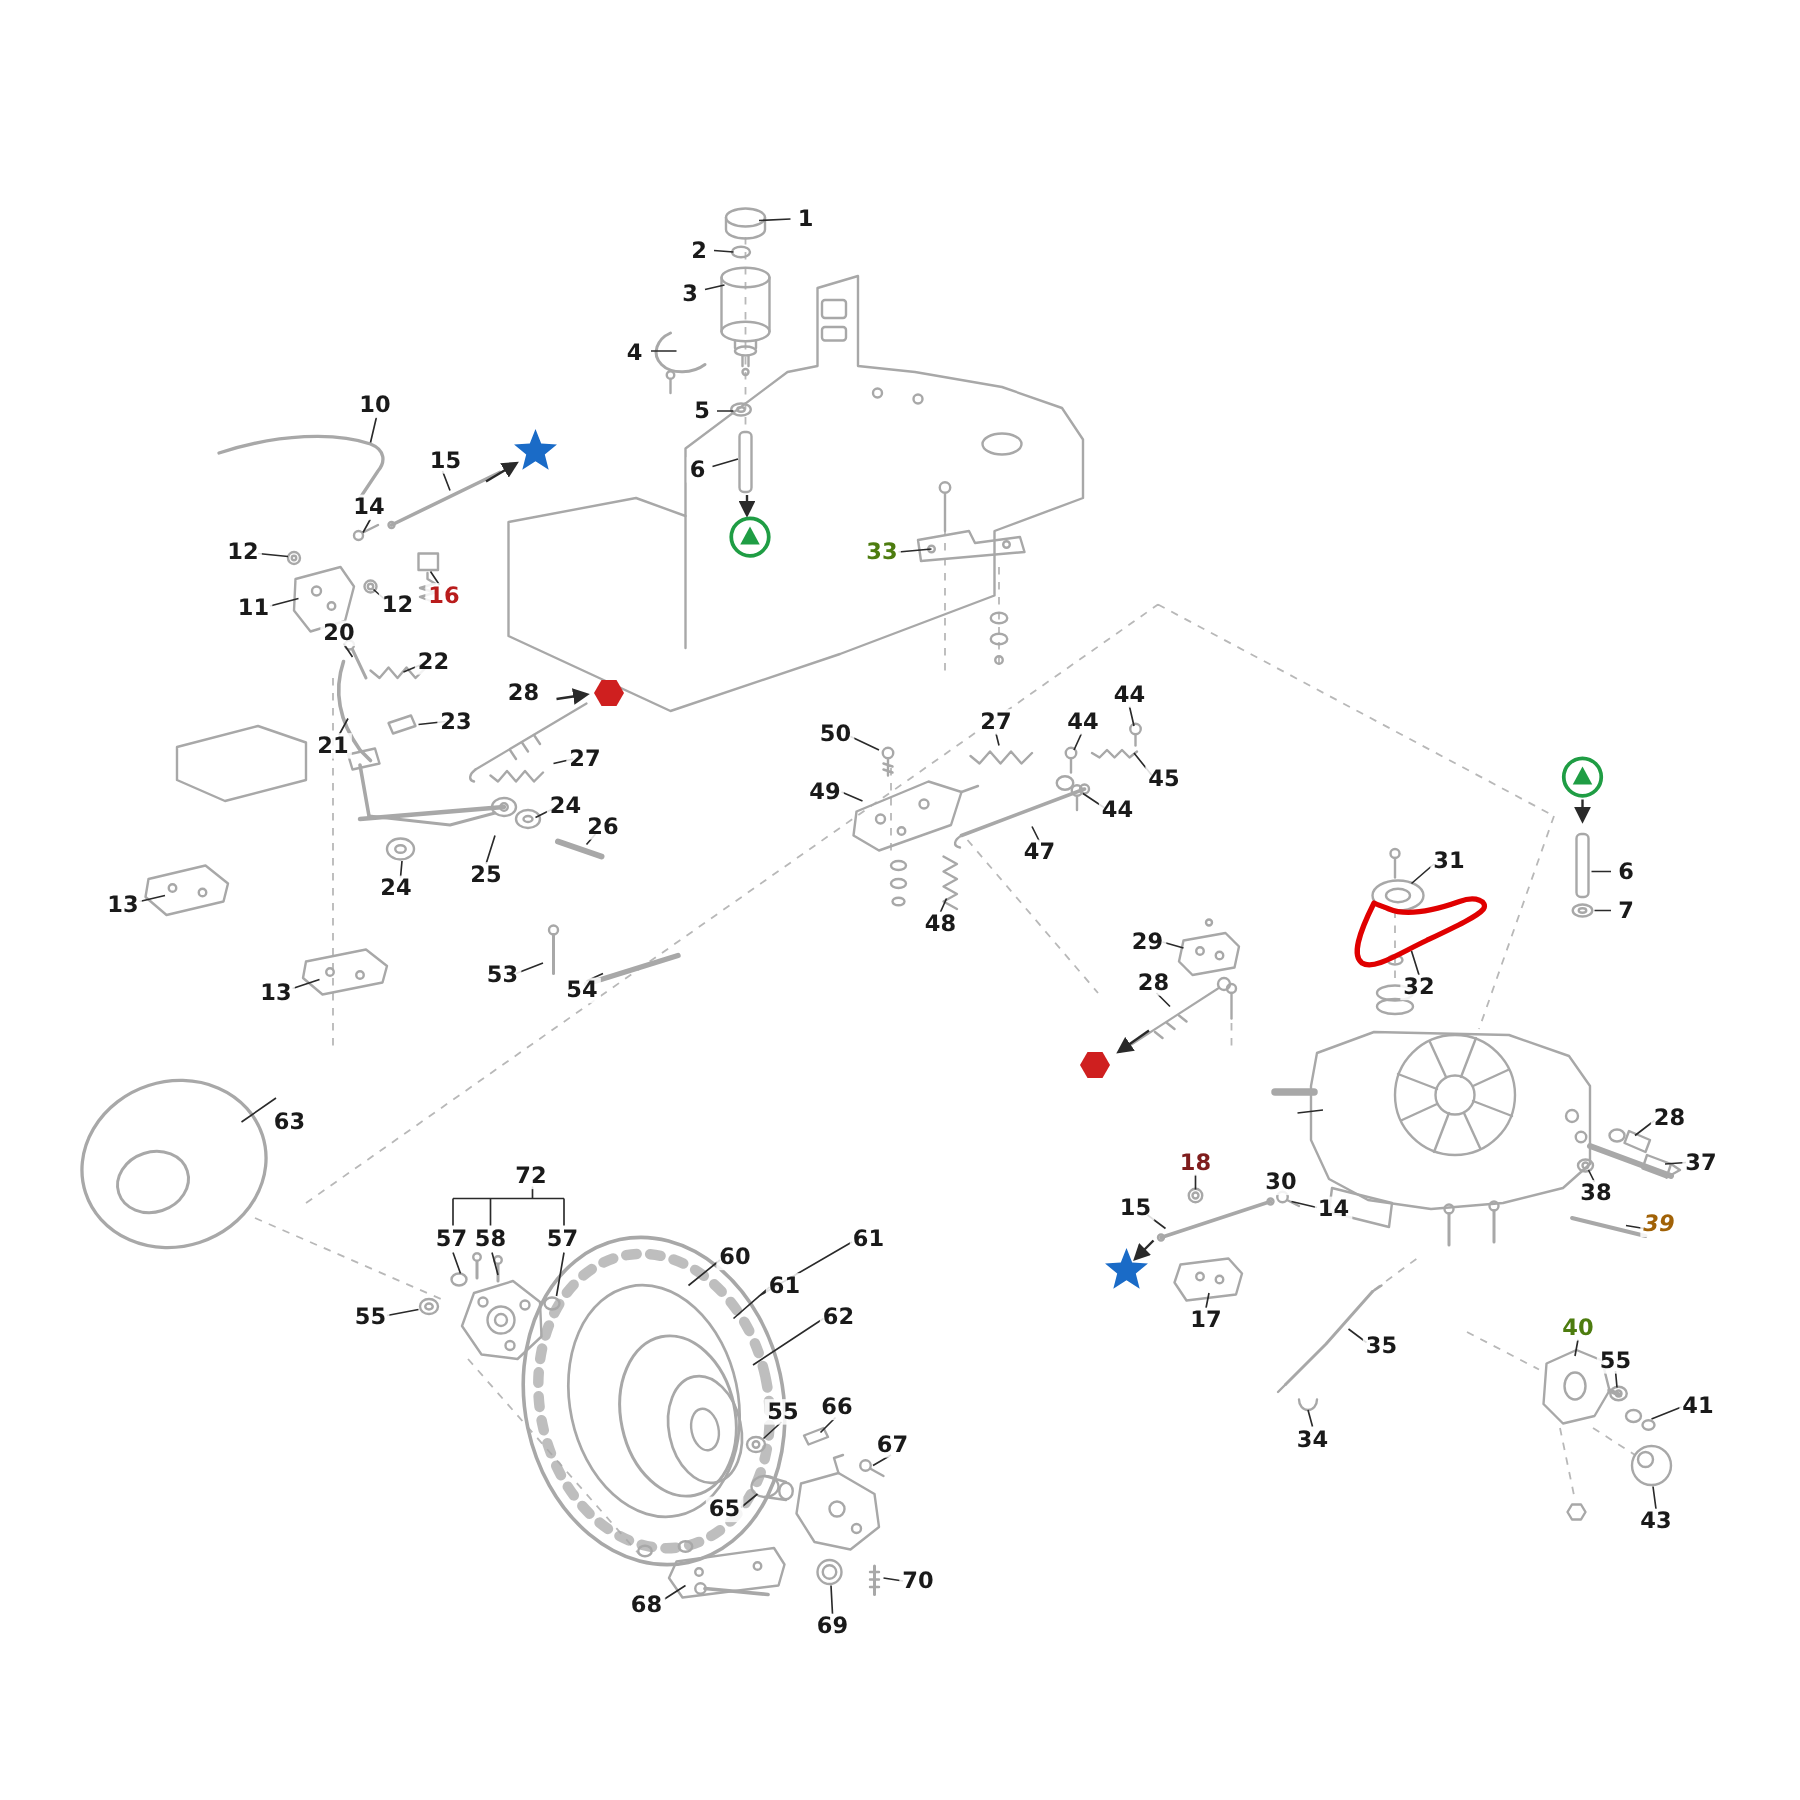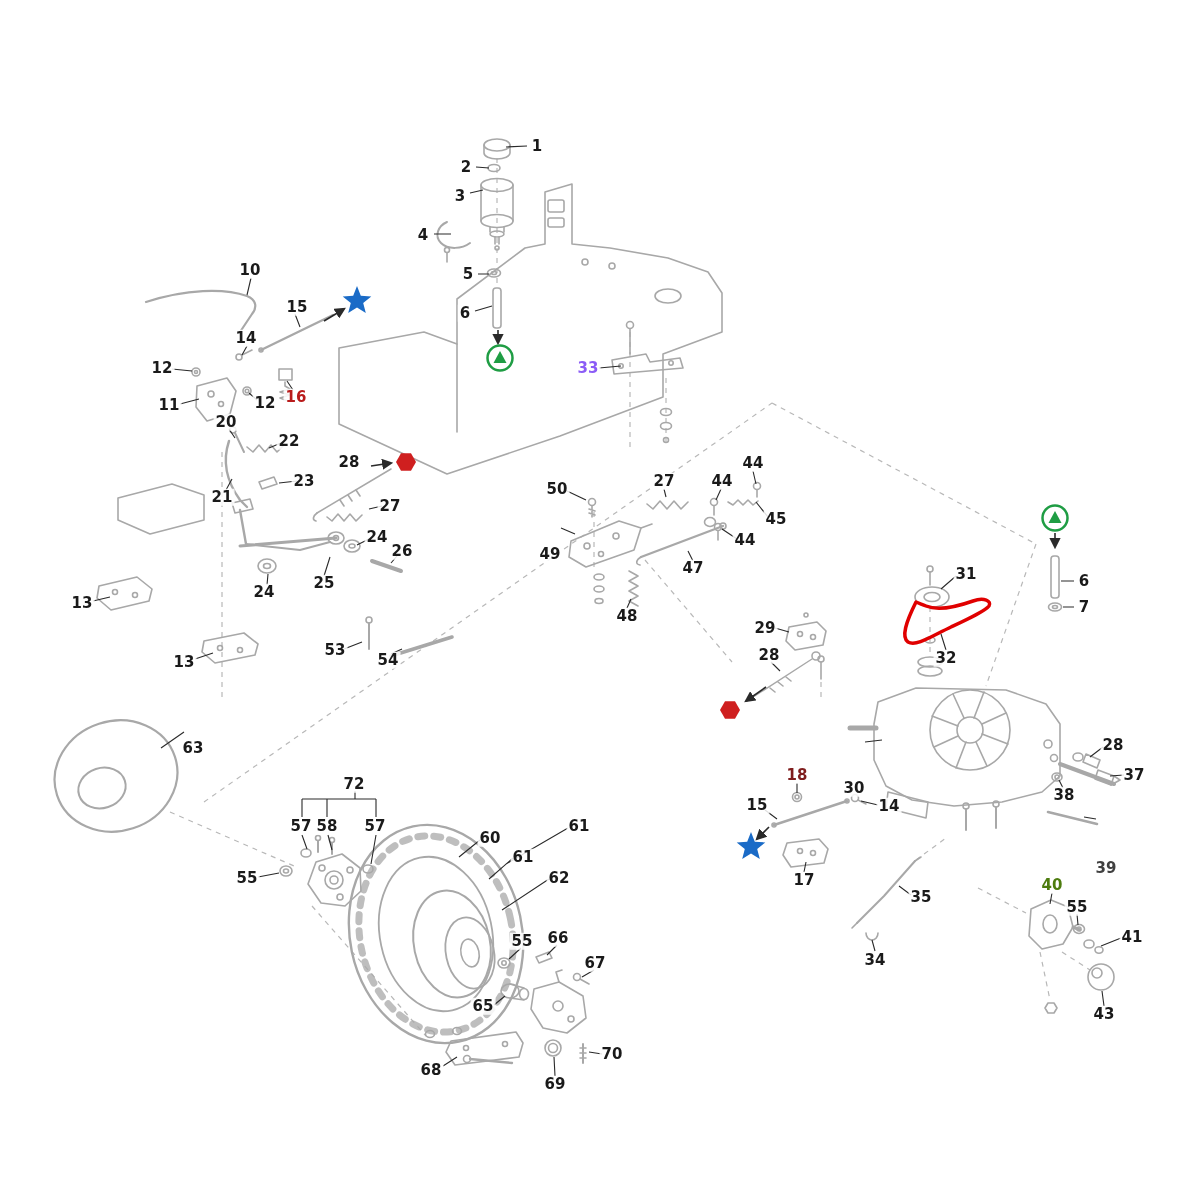--- a/index.html
+++ b/index.html
@@ -290,36 +290,36 @@
     </g>
   </svg>
 
   <div id="label-layer">
       <div class="part-label" style="left: 537px; top: 146px; color: rgb(26, 26, 26);">1</div>
       <div class="part-label" style="left: 466px; top: 167px; color: rgb(26, 26, 26);">2</div>
       <div class="part-label" style="left: 460px; top: 196px; color: rgb(26, 26, 26);">3</div>
       <div class="part-label" style="left: 423px; top: 235px; color: rgb(26, 26, 26);">4</div>
       <div class="part-label" style="left: 468px; top: 274px; color: rgb(26, 26, 26);">5</div>
       <div class="part-label" style="left: 465px; top: 313px; color: rgb(26, 26, 26);">6</div>
-      <div class="part-label" style="left: 588px; top: 368px; color: #8b5cf6;">33</div>
+      <div class="part-label" style="left: 588px; top: 368px; color: #4d7c0f;">33</div>
       <div class="part-label" style="left: 250px; top: 270px; color: rgb(26, 26, 26);">10</div>
       <div class="part-label" style="left: 297px; top: 307px; color: rgb(26, 26, 26);">15</div>
       <div class="part-label" style="left: 246px; top: 338px; color: rgb(26, 26, 26);">14</div>
       <div class="part-label" style="left: 162px; top: 368px; color: rgb(26, 26, 26);">12</div>
       <div class="part-label" style="left: 169px; top: 405px; color: rgb(26, 26, 26);">11</div>
       <div class="part-label" style="left: 265px; top: 403px; color: rgb(26, 26, 26);">12</div>
       <div class="part-label" style="left: 296px; top: 397px; color: #b91c1c; text-align: center;">16</div>
       <div class="part-label" style="left: 226px; top: 422px; color: rgb(26, 26, 26);">20</div>
       <div class="part-label" style="left: 289px; top: 441px; color: rgb(26, 26, 26);">22</div>
       <div class="part-label" style="left: 349px; top: 462px; color: rgb(26, 26, 26);">28</div>
       <div class="part-label" style="left: 304px; top: 481px; color: rgb(26, 26, 26);">23</div>
       <div class="part-label" style="left: 222px; top: 497px; color: rgb(26, 26, 26);">21</div>
       <div class="part-label" style="left: 390px; top: 506px; color: rgb(26, 26, 26);">27</div>
       <div class="part-label" style="left: 557px; top: 489px; color: rgb(26, 26, 26);">50</div>
-      <div class="part-label" style="left: 550px; top: 528px; color: rgb(26, 26, 26); margin-top: 26px;">49</div>
+      <div class="part-label" style="left: 550px; top: 528px; color: rgb(26, 26, 26);">49</div>
       <div class="part-label" style="left: 664px; top: 481px; color: rgb(26, 26, 26);">27</div>
       <div class="part-label" style="left: 722px; top: 481px; color: rgb(26, 26, 26);">44</div>
       <div class="part-label" style="left: 753px; top: 463px; color: rgb(26, 26, 26);">44</div>
       <div class="part-label" style="left: 776px; top: 519px; color: rgb(26, 26, 26);">45</div>
       <div class="part-label" style="left: 745px; top: 540px; color: rgb(26, 26, 26);">44</div>
       <div class="part-label" style="left: 693px; top: 568px; color: rgb(26, 26, 26);">47</div>
       <div class="part-label" style="left: 627px; top: 616px; color: rgb(26, 26, 26);">48</div>
       <div class="part-label" style="left: 377px; top: 537px; color: rgb(26, 26, 26);">24</div>
       <div class="part-label" style="left: 402px; top: 551px; color: rgb(26, 26, 26);">26</div>
       <div class="part-label" style="left: 264px; top: 592px; color: rgb(26, 26, 26);">24</div>
@@ -331,21 +331,21 @@
       <div class="part-label" style="left: 966px; top: 574px; color: rgb(26, 26, 26);">31</div>
       <div class="part-label" style="left: 946px; top: 658px; color: rgb(26, 26, 26);">32</div>
       <div class="part-label" style="left: 765px; top: 628px; color: rgb(26, 26, 26);">29</div>
       <div class="part-label" style="left: 769px; top: 655px; color: rgb(26, 26, 26);">28</div>
       <div class="part-label" style="left: 1084px; top: 581px; color: rgb(26, 26, 26);">6</div>
       <div class="part-label" style="left: 1084px; top: 607px; color: rgb(26, 26, 26);">7</div>
       <div class="part-label" style="left: 854px; top: 742px; color: rgb(26, 26, 26); margin-top: 46px;">30</div>
       <div class="part-label" style="left: 1113px; top: 745px; color: rgb(26, 26, 26);">28</div>
       <div class="part-label" style="left: 1134px; top: 775px; color: rgb(26, 26, 26);">37</div>
       <div class="part-label" style="left: 1064px; top: 795px; color: rgb(26, 26, 26);">38</div>
-      <div class="part-label" style="left: 1106px; top: 868px; color: #404040;">39</div>
+      <div class="part-label" style="left: 1106px; top: 816px; color: #a16207; font-style: italic;">39</div>
       <div class="part-label" style="left: 797px; top: 775px; color: #7f1d1d;">18</div>
       <div class="part-label" style="left: 889px; top: 806px; color: rgb(26, 26, 26);">14</div>
       <div class="part-label" style="left: 757px; top: 805px; color: rgb(26, 26, 26);">15</div>
       <div class="part-label" style="left: 804px; top: 880px; color: rgb(26, 26, 26);">17</div>
       <div class="part-label" style="left: 921px; top: 897px; color: rgb(26, 26, 26);">35</div>
       <div class="part-label" style="left: 875px; top: 960px; color: rgb(26, 26, 26);">34</div>
       <div class="part-label" style="left: 1052px; top: 885px; color: #4d7c0f;">40</div>
       <div class="part-label" style="left: 1077px; top: 907px; color: rgb(26, 26, 26);">55</div>
       <div class="part-label" style="left: 1132px; top: 937px; color: rgb(26, 26, 26);">41</div>
       <div class="part-label" style="left: 1104px; top: 1014px; color: rgb(26, 26, 26);">43</div>

